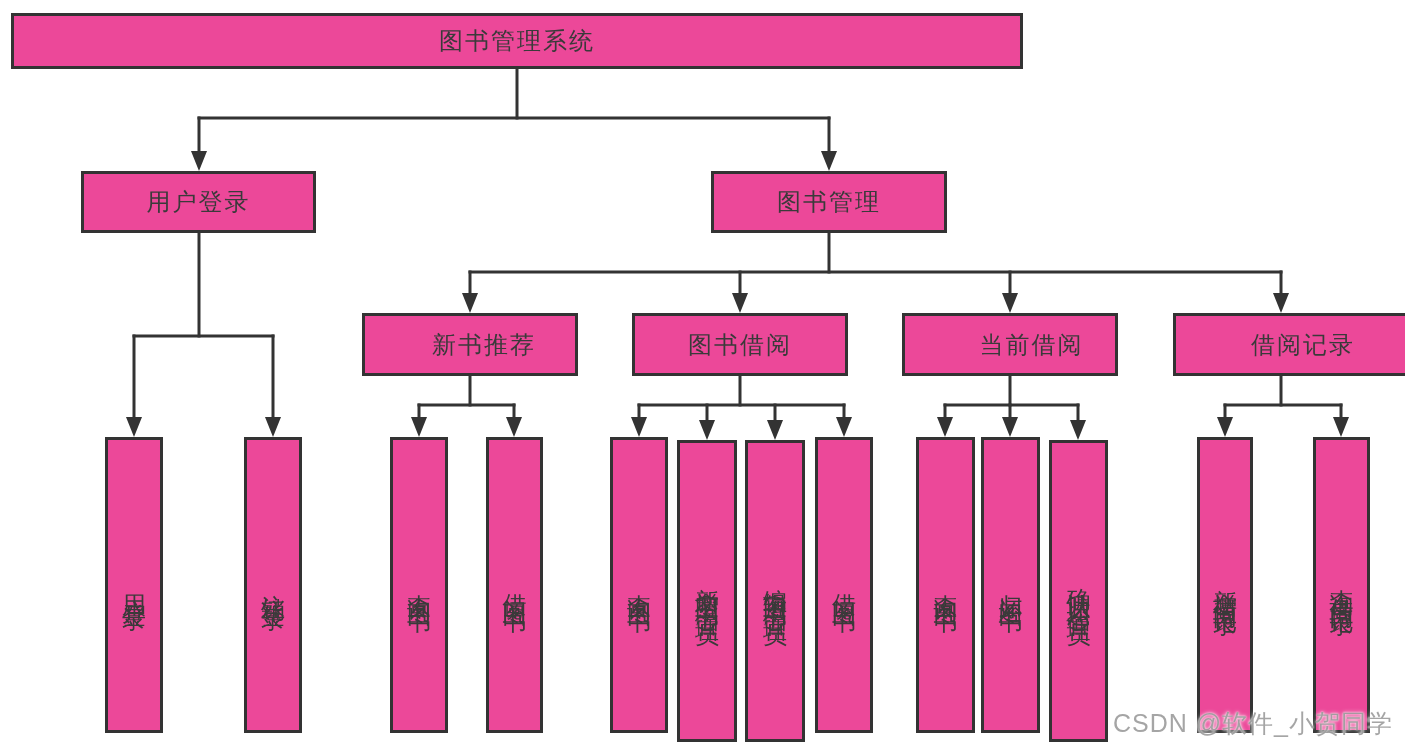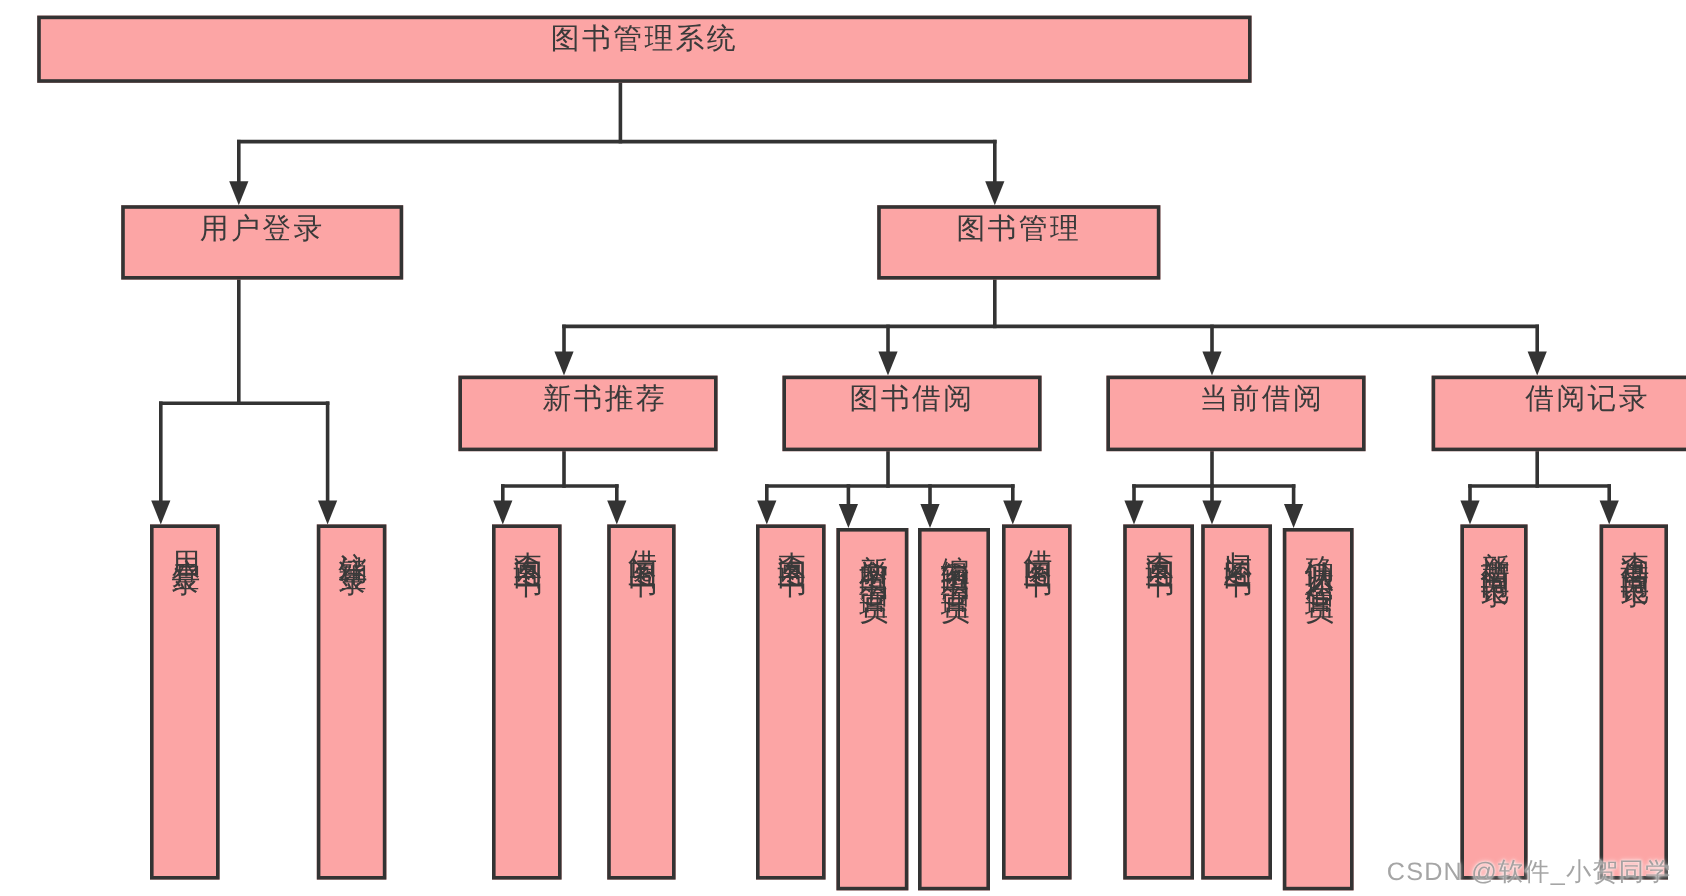--- a/index.html
+++ b/index.html
@@ -13,49 +13,48 @@
   }
   .stage svg.connectors {
     position: absolute;
     left: 0; top: 0;
     width: 1405px; height: 747px;
     z-index: 1;
   }
   .node {
     position: absolute;
     box-sizing: border-box;
-    background: #fca5a5;
+    background: #ec4899;
     border: 3px solid #333333;
     display: flex;
-    align-items: flex-start;
+    align-items: center;
     justify-content: center;
     z-index: 2;
     color: #3a3a3a;
-    margin-left: 20px;
   }
   .node .hlabel {
     font-size: 24px;
     letter-spacing: 2px;
     white-space: nowrap;
     color: #3a3a3a;
   }
   .node .vtext {
     writing-mode: vertical-rl;
     text-orientation: mixed;
     font-size: 24px;
     letter-spacing: 5px;
     line-height: 1;
     white-space: nowrap;
     color: #3a3a3a;
   }
   .watermark {
     position: absolute;
     right: 12px;
     bottom: 7px;
-    font-size: 21px;
+    font-size: 25px;
     letter-spacing: 1px;
     color: rgba(145, 145, 145, 0.82);
     text-shadow: 0 0 2px #ffffff, 0 0 4px #ffffff;
     z-index: 5;
     white-space: nowrap;
   }
 </style>
 </head>
 <body>
 

